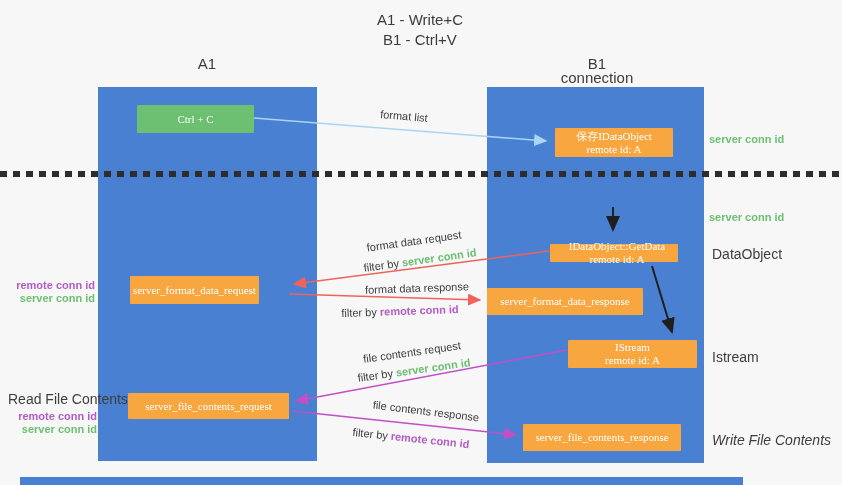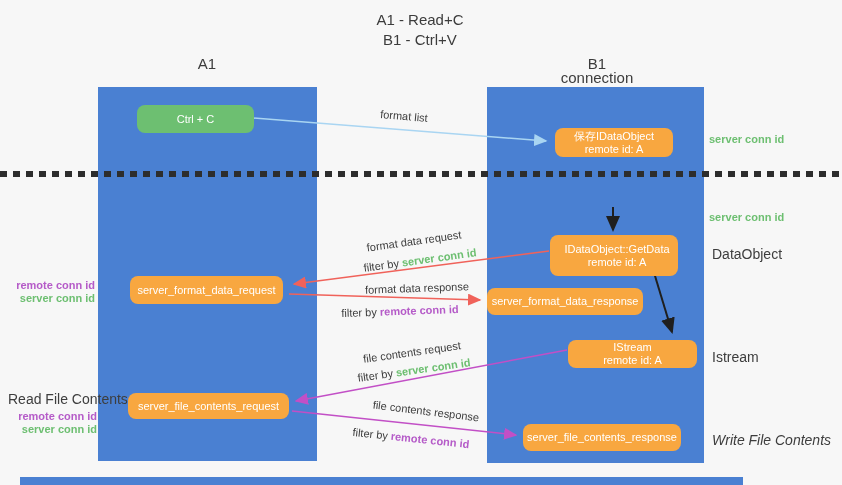--- a/index.html
+++ b/index.html
@@ -30,21 +30,21 @@
   .arrow-red      { stroke:var(--arrow-red);      stroke-width:1.5; fill:none; }
   .arrow-magenta  { stroke:var(--arrow-magenta);  stroke-width:1.5; fill:none; }
   .arrow-black    { stroke:#1f1f1f; stroke-width:2; fill:none; }
   .mf-lightblue { fill:var(--arrow-lightblue); }
   .mf-red      { fill:var(--arrow-red); }
   .mf-magenta  { fill:var(--arrow-magenta); }
   .mf-black    { fill:#1f1f1f; }
   .node {
     position:absolute; z-index:5; color:#ffffff; font-size:11px;
     display:flex; flex-direction:column; align-items:center; justify-content:center;
-    text-align:center; line-height:13px; border-radius:8px;
+    text-align:center; line-height:13px; border-radius:1px;font-family:Liberation Serif, serif;
   }
   .node.green  { background:var(--box-green); }
   .node.orange { background:var(--box-orange); }
   .flow-label {
     position:absolute; z-index:6; white-space:nowrap; font-size:11px; color:#3d3d3d;
   }
   .side-label {
     position:absolute; z-index:6; white-space:nowrap; font-size:14px; color:#3d3d3d;
   }
   .conn-pair {
@@ -57,21 +57,21 @@
     position:absolute; left:20px; top:477px; width:723px; height:8px;
     background:var(--column-blue); z-index:7;
   }
 </style>
 </head>
 <body>
 
 <div class="canvas">
 
   <div class="title">
-    <div>A1 - Read+C</div>
+    <div>A1 - Write+C</div>
     <div>B1 - Ctrl+V</div>
   </div>
 
   <div class="lane-header" style="left:147px;top:57px;width:120px;">
     <div>A1</div>
   </div>
   <div class="lane-header" style="left:537px;top:57px;width:120px;">
     <div>B1</div>
     <div>connection</div>
   </div>
@@ -108,26 +108,26 @@
   <div class="node green" style="left:137px;top:105px;width:117px;height:28px;">
     <div>Ctrl + C</div>
   </div>
 
   <div class="node orange" style="left:555px;top:128px;width:118px;height:29px;">
     <div>保存IDataObject</div>
     <div>remote id: A</div>
   </div>
 
 
-  <div class="node orange" style="left:550px;top:235px;width:128px;height:41px;padding-left:6px;">
+  <div class="node orange" style="left:550px;top:244px;width:128px;height:18px;padding-left:6px;">
     <div>IDataObject::GetData</div>
     <div>remote id: A</div>
   </div>
 
-  <div class="node orange" style="left:130px;top:276px;width:153px;height:28px;">
+  <div class="node orange" style="left:130px;top:276px;width:129px;height:28px;">
     <div>server_format_data_request</div>
   </div>
 
   <div class="node orange" style="left:487px;top:288px;width:156px;height:27px;">
     <div>server_format_data_response</div>
   </div>
 
   <div class="node orange" style="left:568px;top:340px;width:129px;height:28px;">
     <div>IStream</div>
     <div>remote id: A</div>

